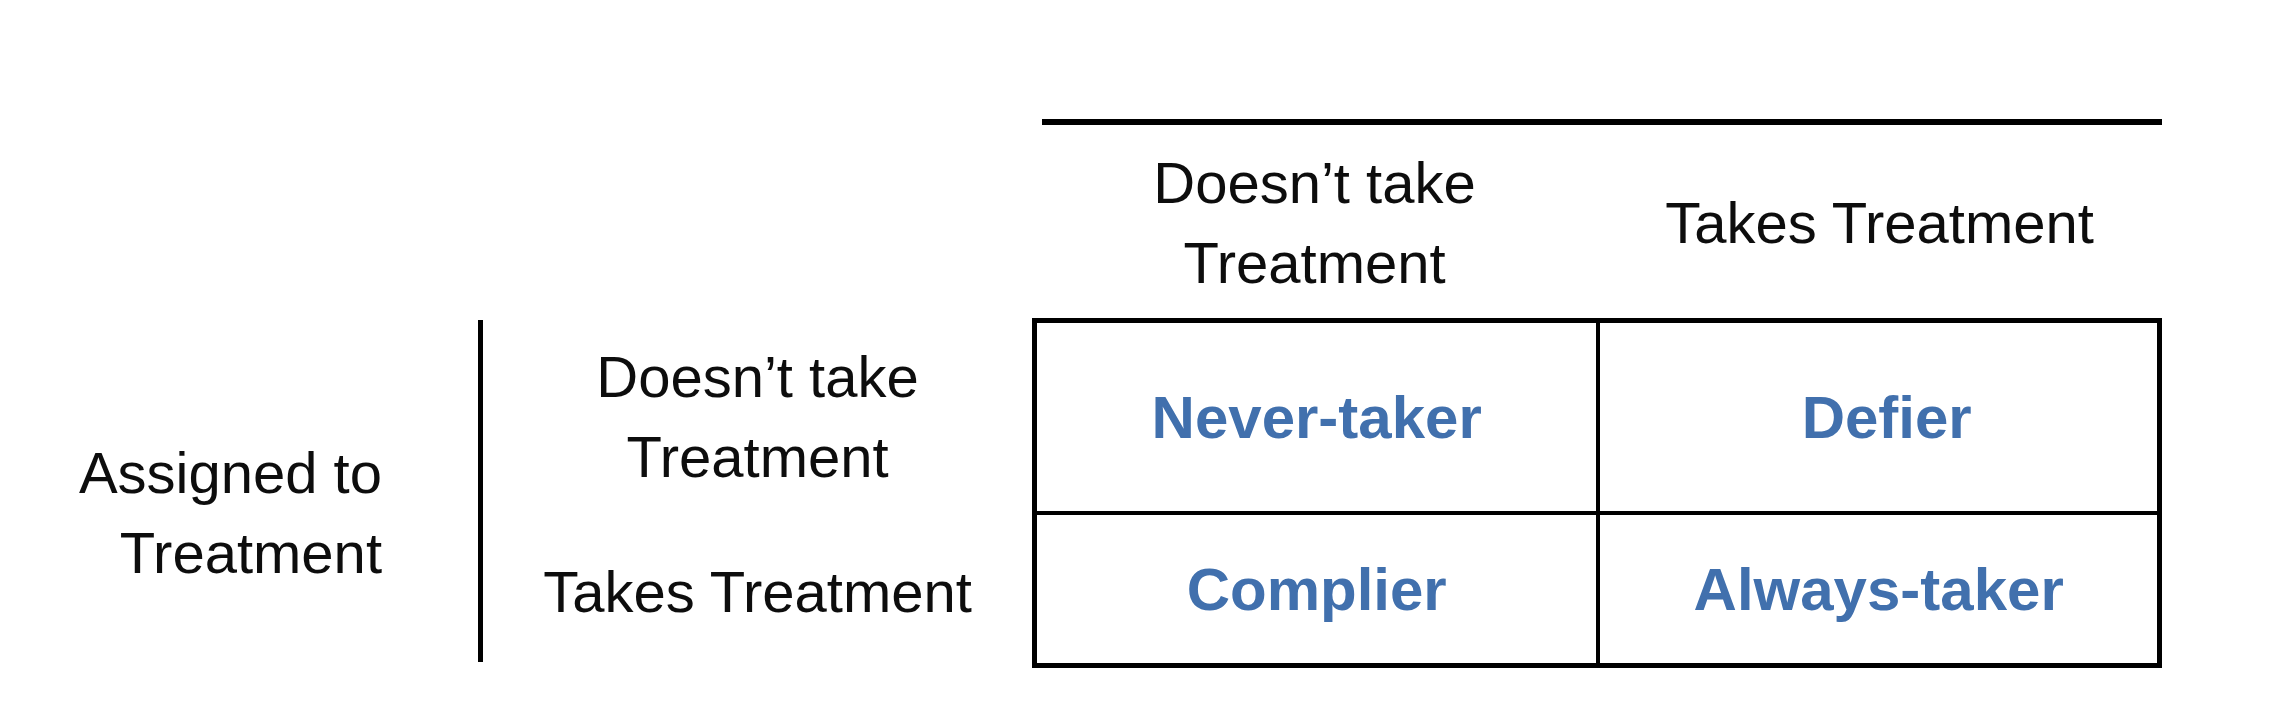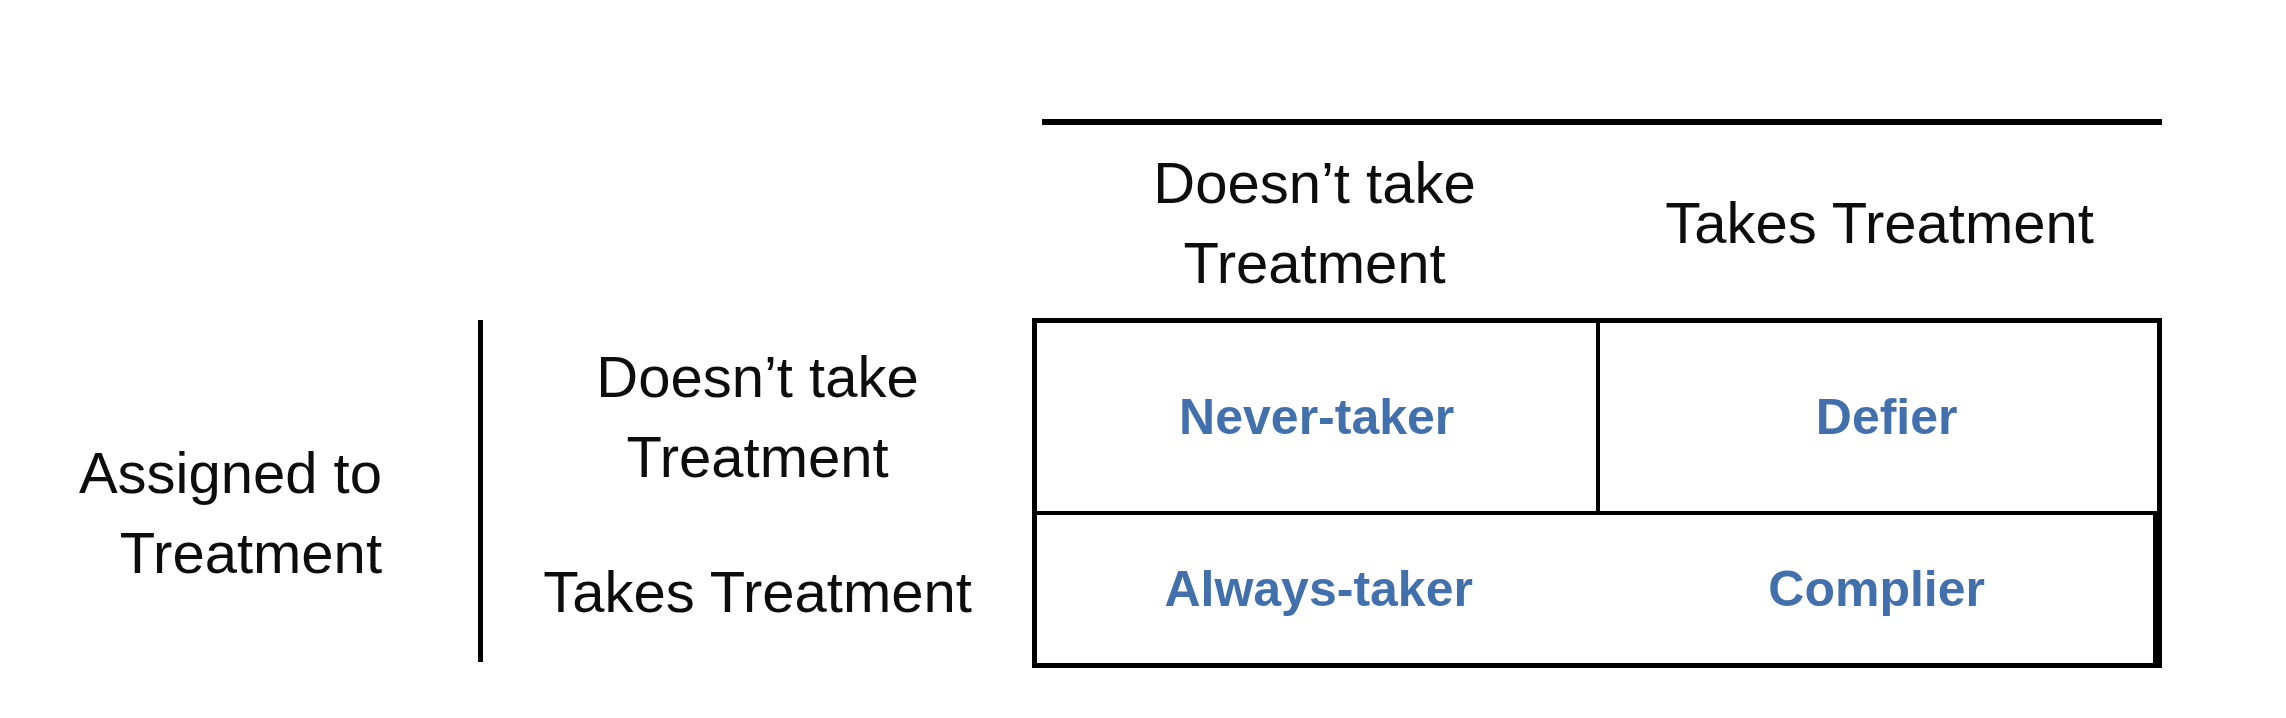--- a/index.html
+++ b/index.html
@@ -95,21 +95,21 @@
     display: grid;
     grid-template-columns: 50.3% 49.7%;
     grid-template-rows: 56.5% 43.5%;
     background: #ffffff;
   }
   .cell {
     display: flex;
     align-items: center;
     justify-content: center;
     text-align: center;
-    font-size: 50px;
+    font-size: 60px;
     font-weight: bold;
     box-sizing: border-box;
   }
   .cell.c00 { border-right: 4px solid #000; border-bottom: 4px solid #000; }
   .cell.c01 { border-bottom: 4px solid #000; padding-left: 16px; }
   .cell.c10 { border-right: 4px solid #000; }
 </style>
 </head>
 <body>
 
@@ -130,17 +130,17 @@
   <div class="v-rule"></div>
 
   <div class="row-header row1" style="color: rgb(13, 13, 13);">Doesn’t take
 Treatment</div>
 
   <div class="row-header row2" style="color: rgb(13, 13, 13);">Takes Treatment</div>
 
   <div class="grid">
     <div class="cell c00 cell-text" style="color: rgb(65, 112, 173);">Never-taker</div>
     <div class="cell c01 cell-text" style="color: rgb(65, 112, 173);">Defier</div>
+    <div class="cell c10 cell-text" style="color: rgb(65, 112, 173);">Complier</div>
     <div class="cell c11 cell-text" style="color: rgb(65, 112, 173);">Always-taker</div>
-    <div class="cell c10 cell-text" style="color: rgb(65, 112, 173);">Complier</div>
   </div>
 
 </div>
 
 </body></html>

